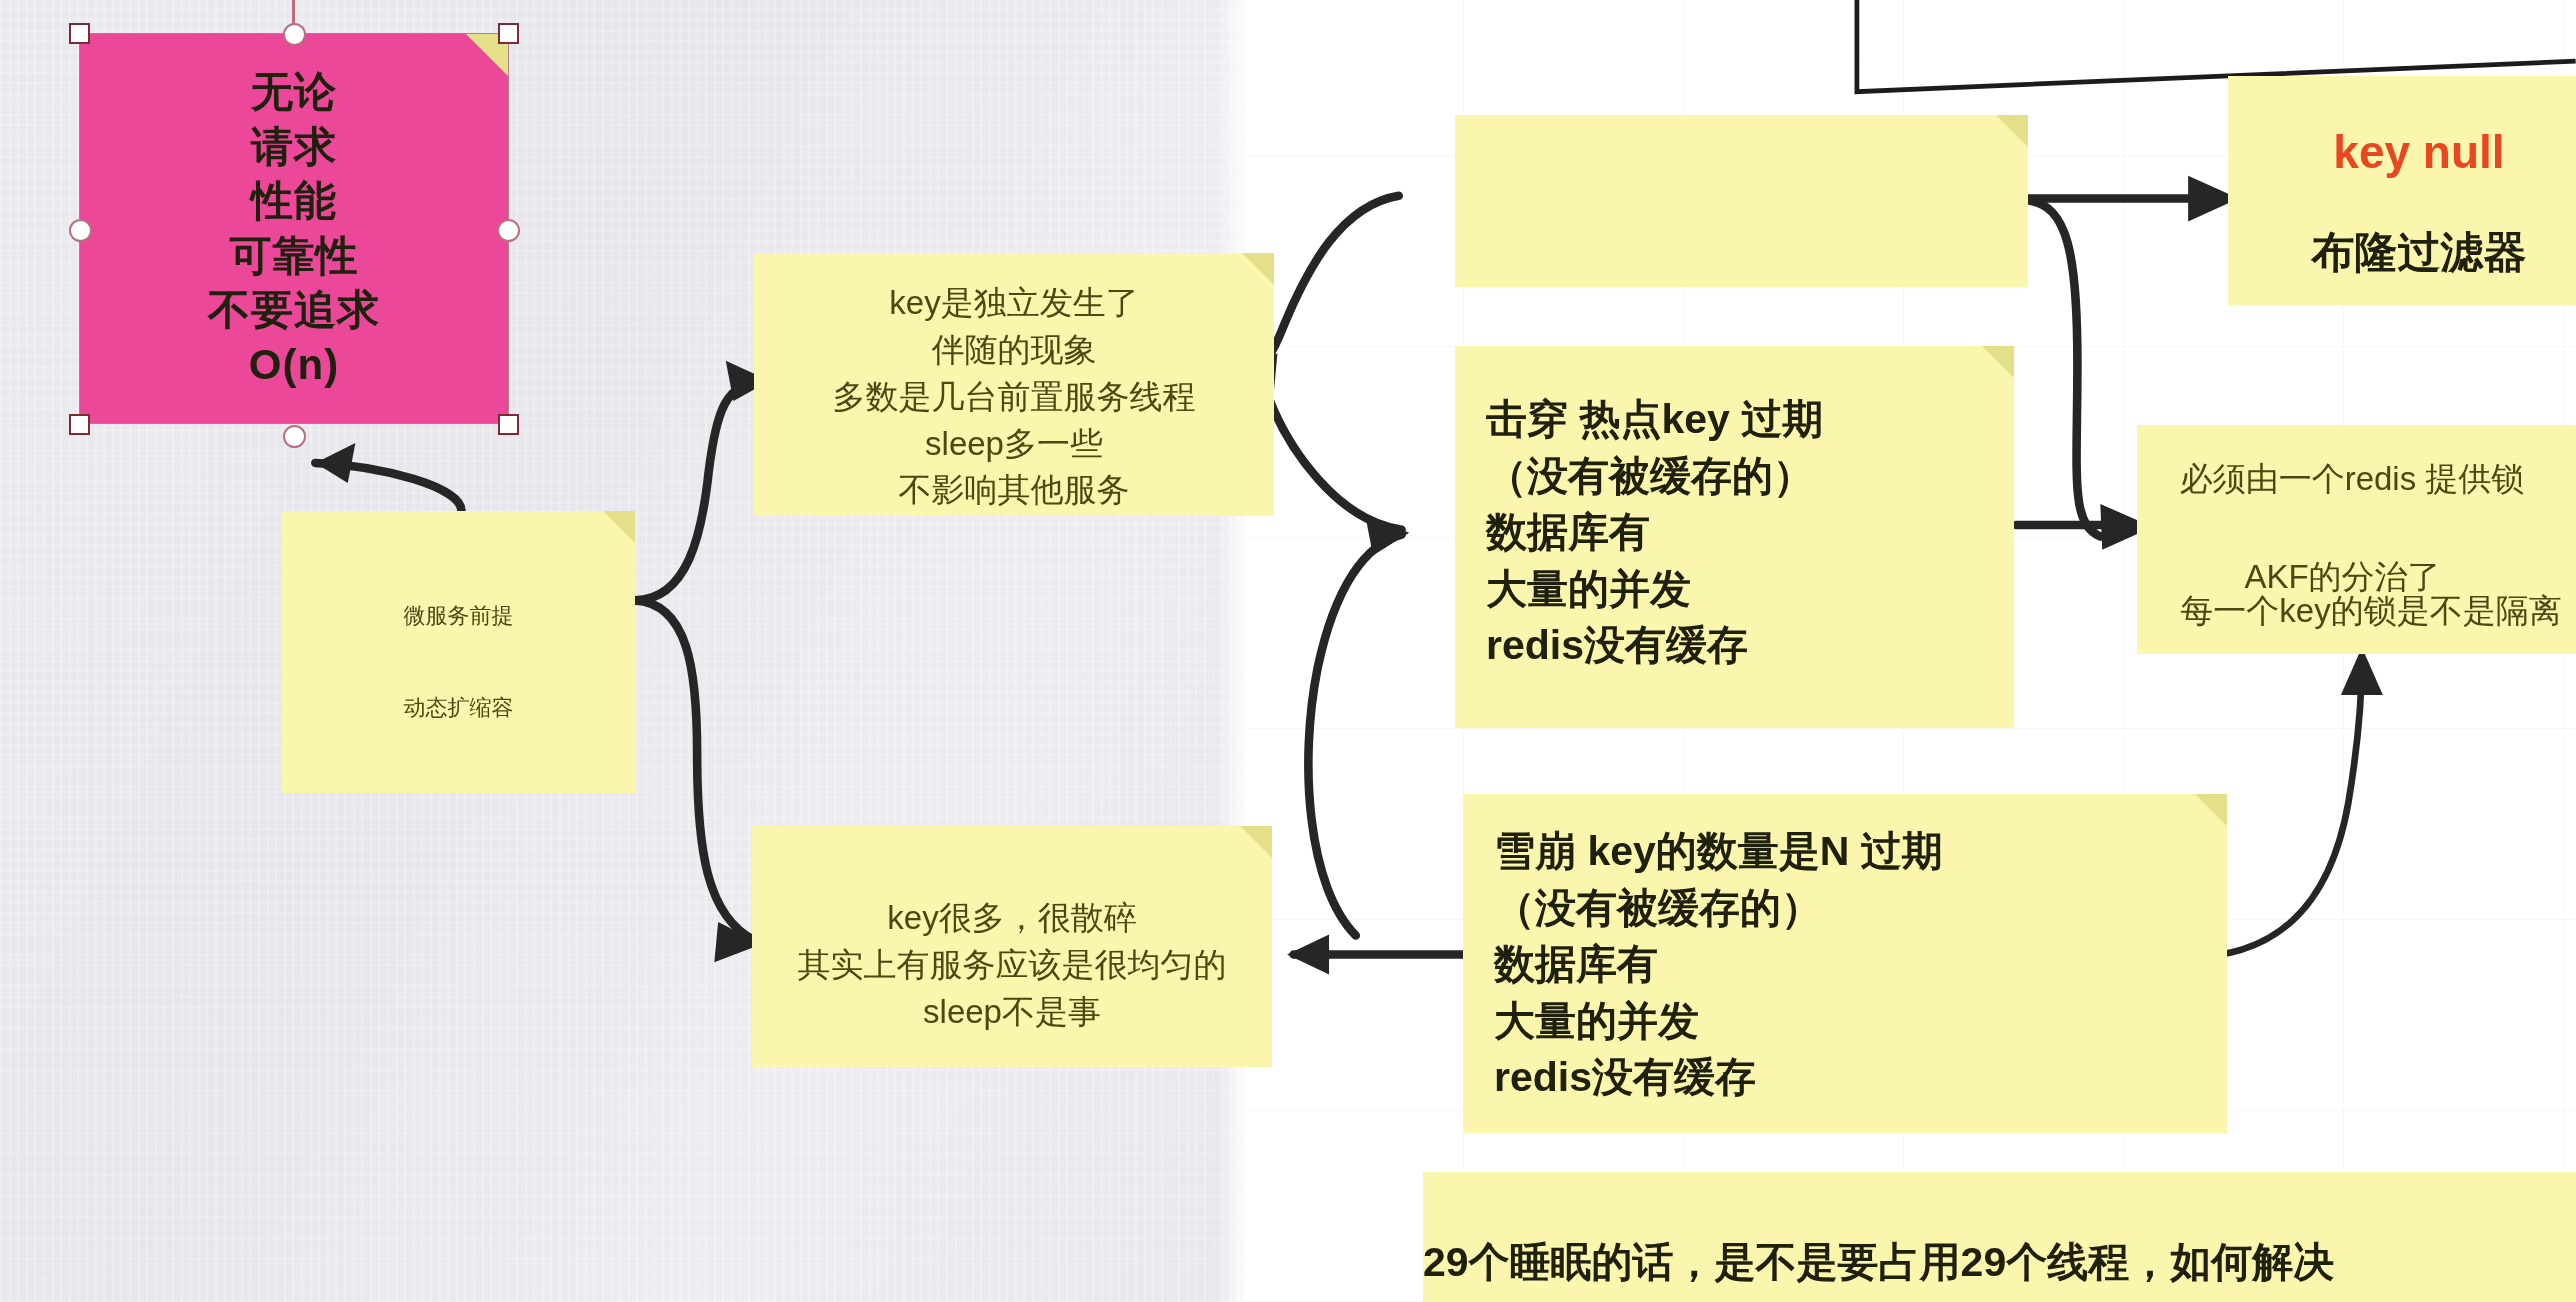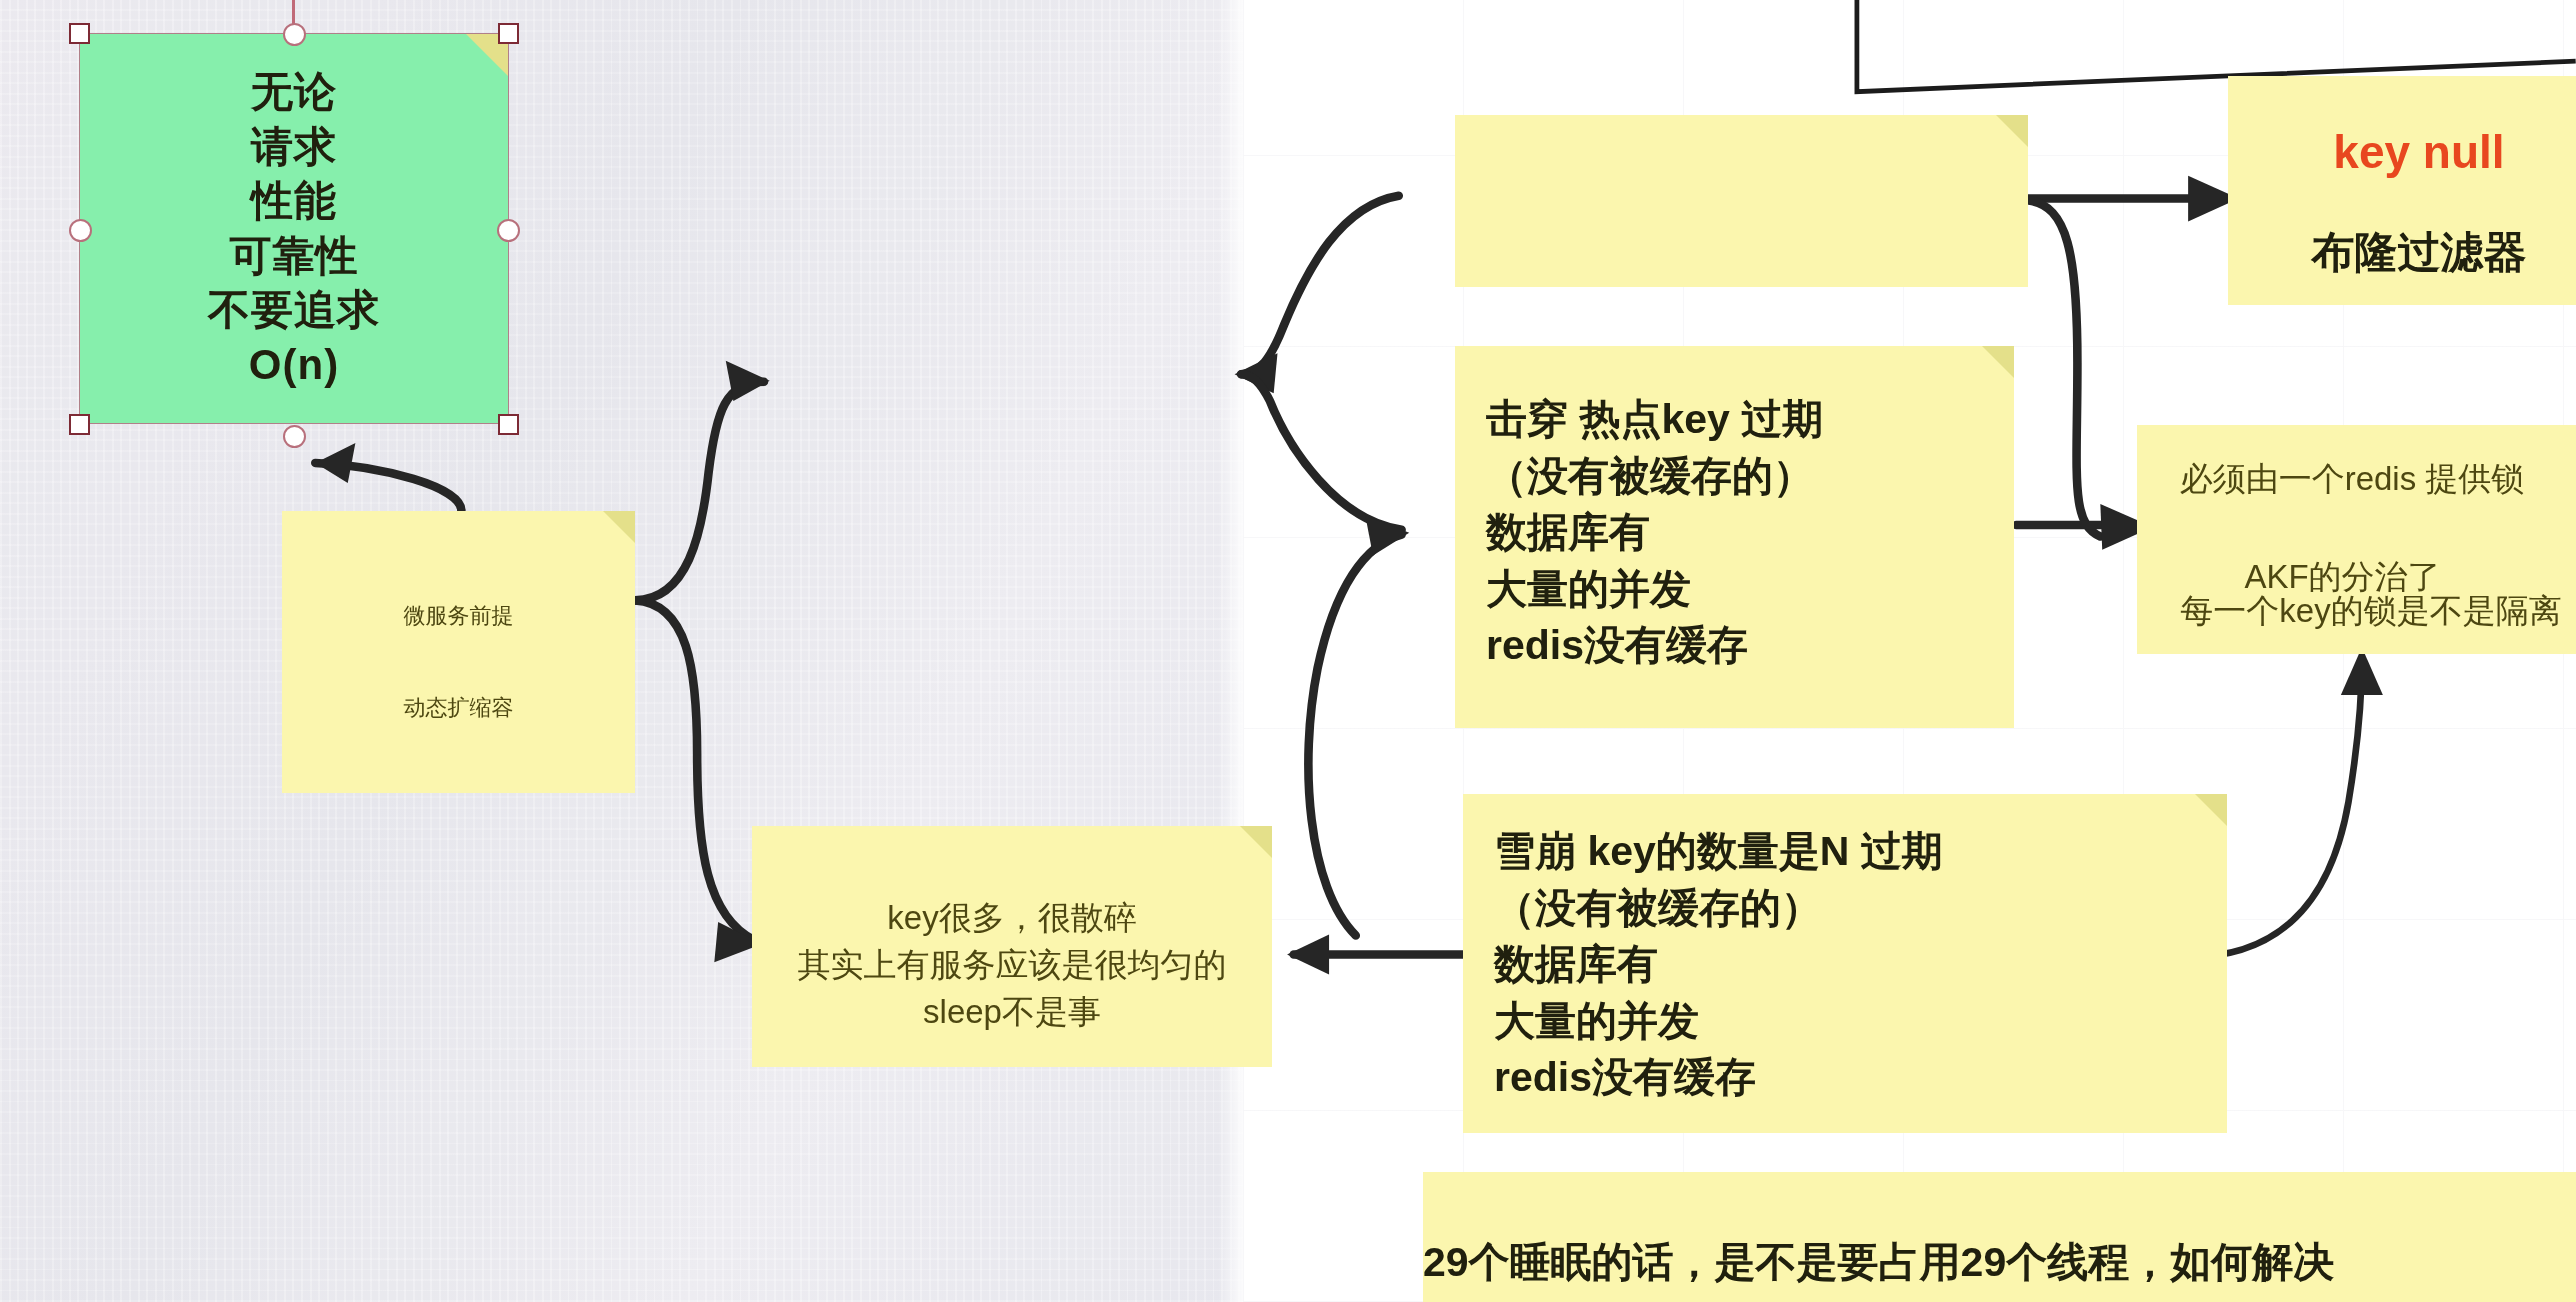--- a/index.html
+++ b/index.html
@@ -40,21 +40,21 @@
       repeating-linear-gradient(0deg, rgba(246,246,248,0.9) 0 1px, rgba(255,255,255,0) 1px 191px);
   }
 
   
   .note{
     position:absolute;
     background:#fbf6ae;
     box-sizing:border-box;
     color:#3d3a14;
   }
-  .note.bright{background:#86efac;}
+  .note.bright{background:#ec4899;}
   .note .fold{
     position:absolute;right:0;top:0;width:0;height:0;
     border-left:32px solid transparent;
     border-top:32px solid #e4e08a;
   }
   .note .body{
     position:absolute;left:0;right:0;
     text-align:center;
     white-space:pre-line;
     line-height:1.33;
@@ -152,20 +152,28 @@
   <div class="handle cr" style="left:497px;top:219px;"></div>
   <div class="handle cr" style="left:283px;top:425px;"></div>
 
   <div class="note" style="left:282px;top:511px;width:353px;height:282px;">
     <div class="fold"></div>
     <div class="body thin" style="top:82px;font-size:22px;line-height:2.1;">微服务前提
 
 动态扩缩容</div>
   </div>
 
+  <div class="note" style="left:754px;top:253px;width:520px;height:263px;">
+    <div class="fold"></div>
+    <div class="body thin" style="top:27px;font-size:33px;line-height:1.42;">key是独立发生了
+伴随的现象
+多数是几台前置服务线程
+sleep多一些
+不影响其他服务</div>
+  </div>
 
   <div class="note" style="left:752px;top:826px;width:520px;height:241px;">
     <div class="fold"></div>
     <div class="body thin" style="top:69px;font-size:33px;line-height:1.42;">key很多，很散碎
 其实上有服务应该是很均匀的
 sleep不是事</div>
   </div>
 
   <div class="note" style="left:1455px;top:115px;width:573px;height:172px;">
     <div class="fold"></div>

